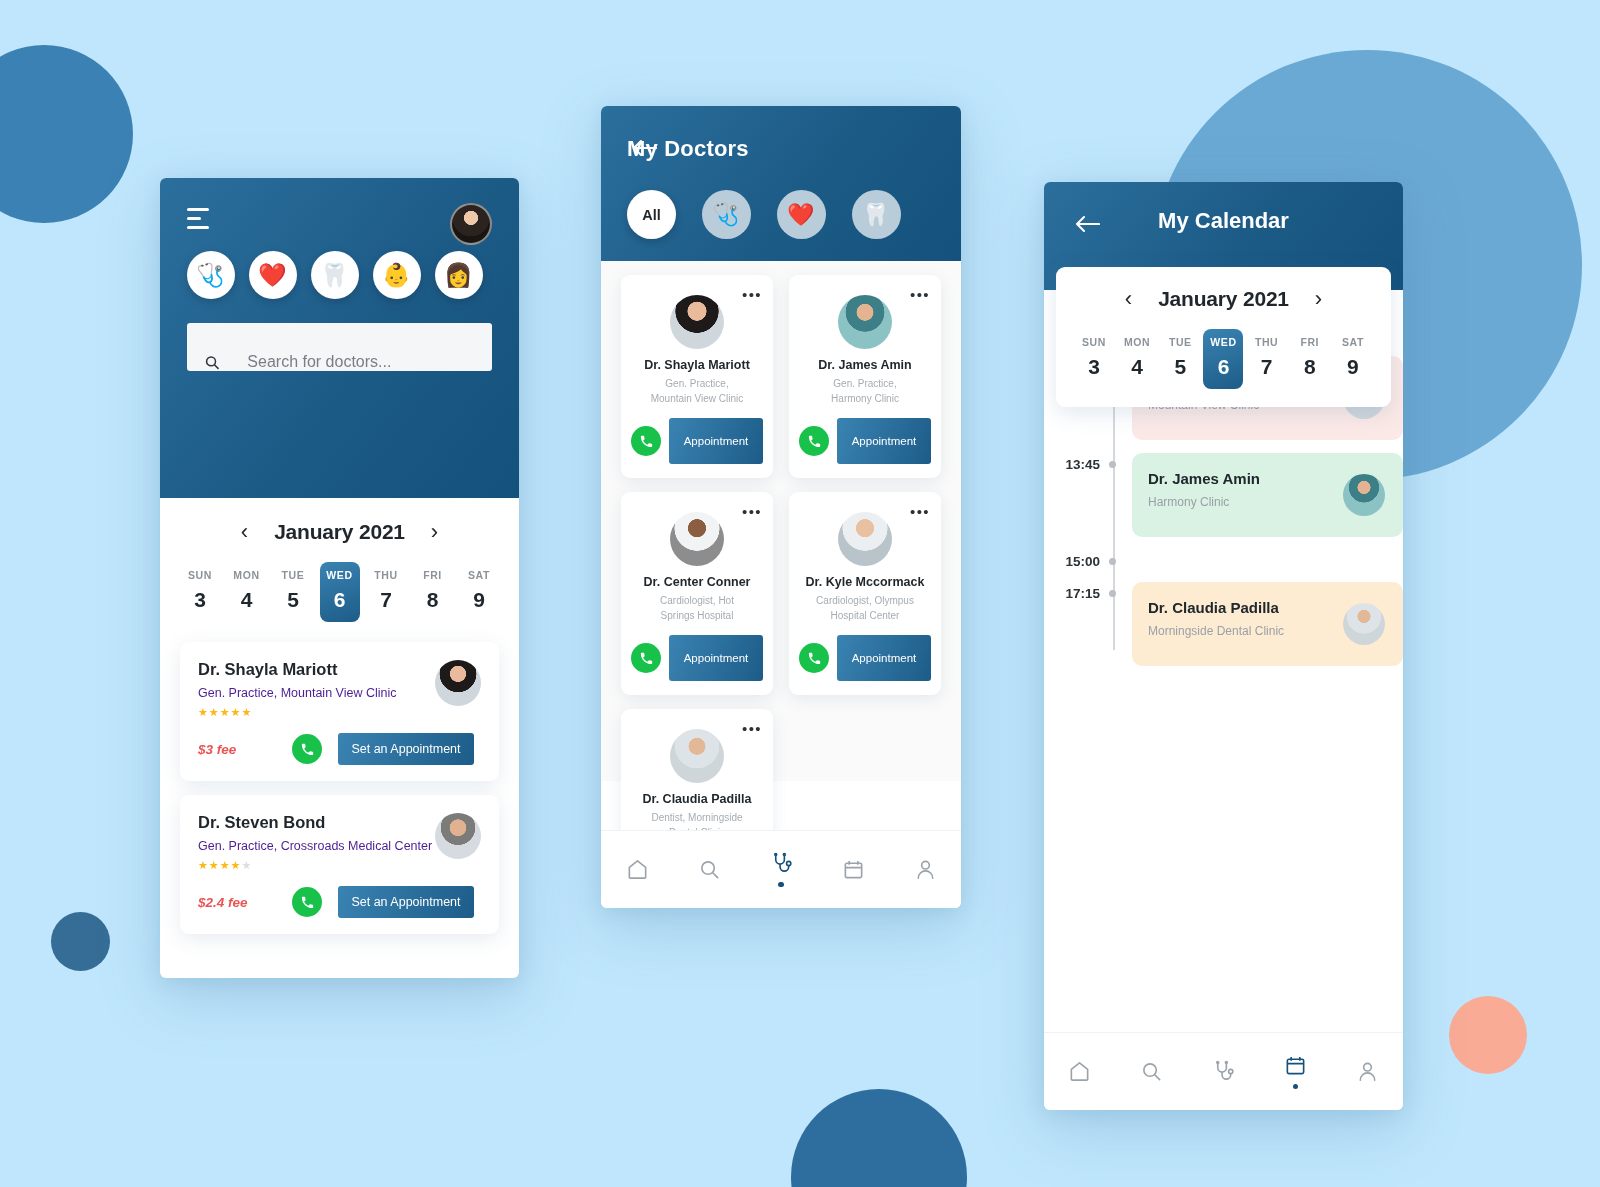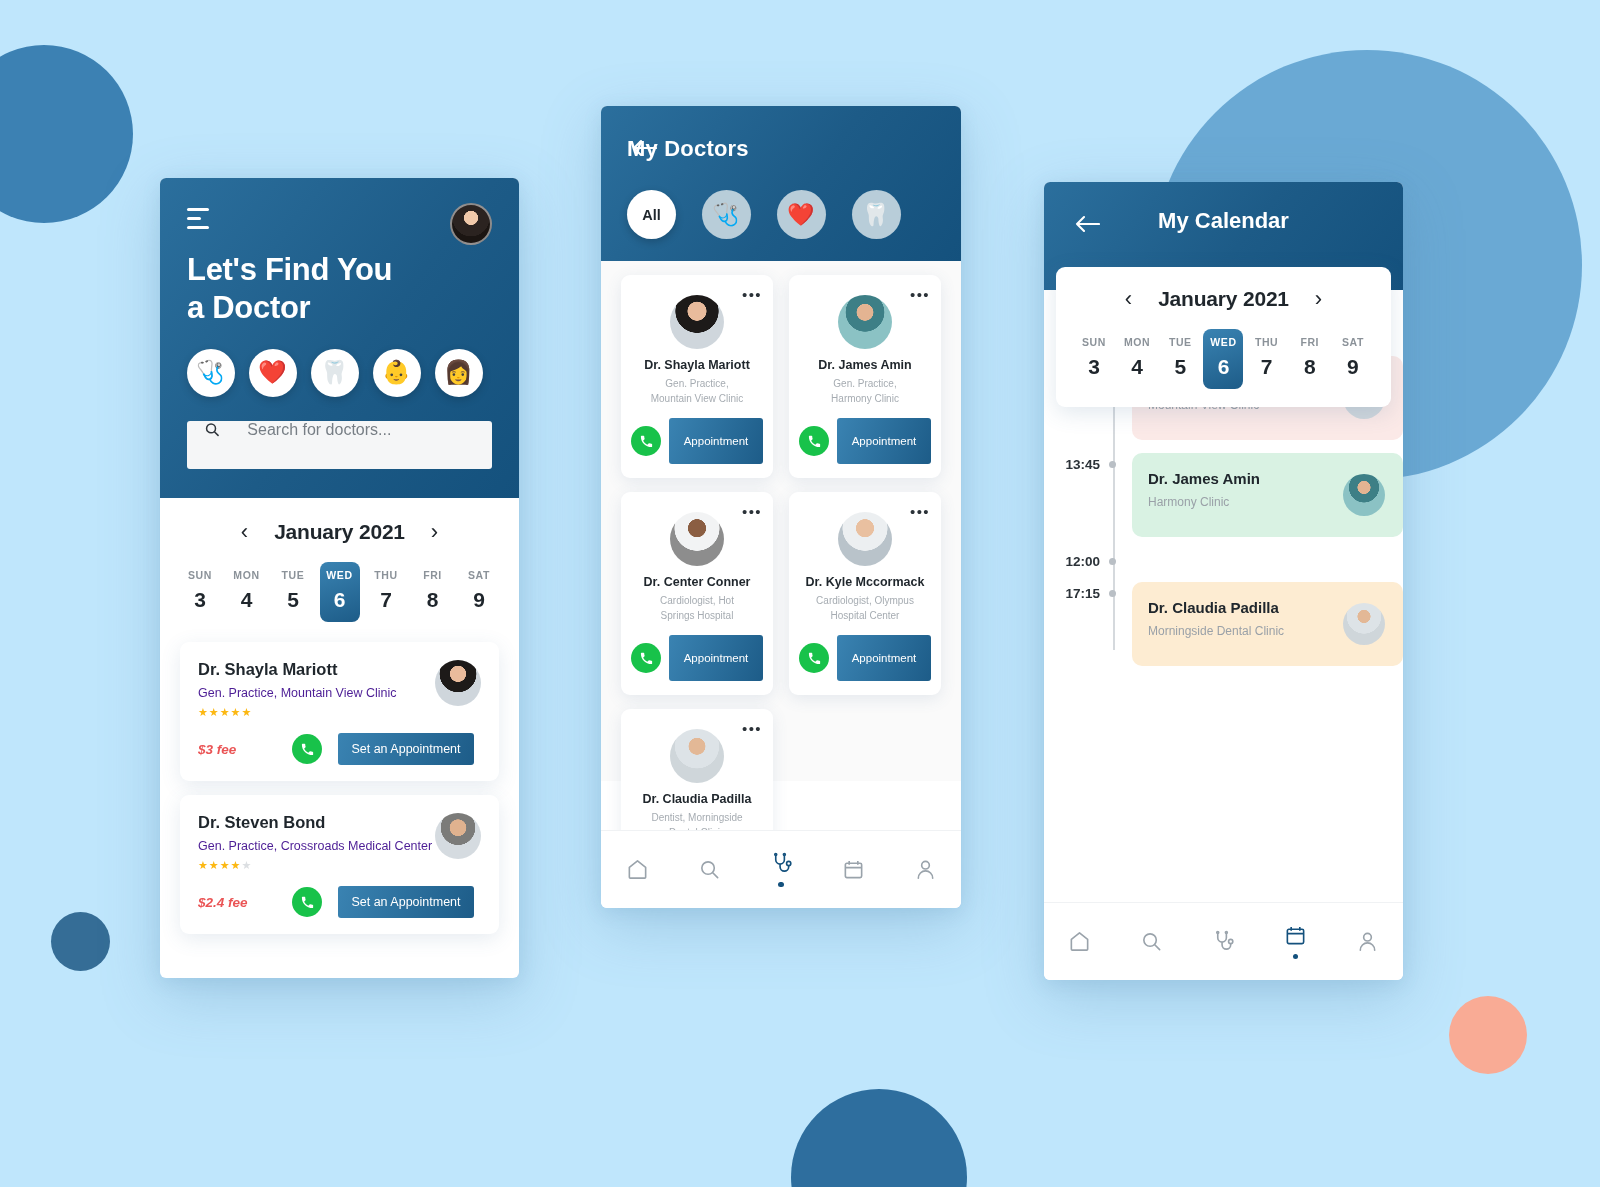--- a/index.html
+++ b/index.html
@@ -15,21 +15,21 @@
   #c-botleft { left: 51px; top: 912px; width: 59px; height: 59px; background: #356d96; }
   #c-botcenter{ left: 791px; top: 1089px; width: 176px; height: 176px; background: #2e6e9e; }
   #c-salmon  { left: 1449px; top: 996px; width: 78px; height: 78px; background: #f9ab95; }
 
   .phone {
     position: absolute; background: #fff; overflow: hidden;
     box-shadow: 0 18px 60px rgba(90,140,180,.30), 0 4px 18px rgba(90,140,180,.16);
   }
   #phone-home { left: 160px; top: 178px; width: 359px; height: 800px; border-radius: 6px; }
   #phone-doctors { left: 601px; top: 106px; width: 360px; height: 802px; border-radius: 6px; }
-  #phone-calendar { left: 1044px; top: 182px; width: 359px; height: 798px; border-radius: 6px; }
+  #phone-calendar { left: 1044px; top: 182px; width: 359px; height: 928px; border-radius: 6px; }
 
   .hdr { background: linear-gradient(128deg,#2b6f9d 0%,#1d5b87 55%,#14517d 100%); color:#fff; }
 
   
   #home-header { padding: 30px 27px 0; height: 320px; position: relative; }
   .menu-icon { width: 26px; display:flex; flex-direction:column; gap:6px; cursor:pointer;}
   .menu-icon i { display:block; height:3px; background:#fff; border-radius:2px; }
   .menu-icon i:nth-child(1){ width:22px;} .menu-icon i:nth-child(2){ width:14px;} .menu-icon i:nth-child(3){ width:22px;}
   .avatar-top {
     position:absolute; right:27px; top:25px; width:42px; height:42px; border-radius:50%;
@@ -38,21 +38,21 @@
   }
   #home-title { font-size: 31px; font-weight: 700; line-height: 1.22; margin-top: 22px; letter-spacing:-.3px;}
   .cat-row { display:flex; gap:14px; margin-top:22px; }
   .cat-chip {
     width:48px;height:48px;border-radius:50%;background:#fff;display:flex;
     align-items:center;justify-content:center;font-size:23px; cursor:pointer;
     box-shadow:0 3px 8px rgba(0,0,0,.17);
   }
   #search-bar {
     margin-top:24px; background:#f5f6f7; height:48px; border-radius:3px;
-    display:flex; align-items:flex-start; gap:28px; padding:0 18px;
+    display:flex; align-items:flex-end; gap:28px; padding:0 18px;
   }
   #search-bar input { border:0; background:transparent; outline:none; font-size:16px; color:#555c63; font-family:inherit; width:100%;}
   #search-bar input::placeholder{ color:#777e85;}
 
   .cal-strip { padding: 22px 20px 6px; }
   .month-row { display:flex; align-items:center; justify-content:center; gap:26px; }
   .month-row .nav { font-size:22px; color:#20262c; cursor:pointer; line-height:1;}
   .month-label { font-size:21px; font-weight:700; color:#1f262c; letter-spacing:-.2px;}
   .days { display:flex; justify-content:space-between; margin-top:18px; }
   .day { width:40px; text-align:center; padding:7px 0 10px; border-radius:8px; cursor:pointer;}
@@ -152,24 +152,20 @@
 <div class="bg-circle" id="c-salmon"></div>
 
 <div class="phone" id="phone-home">
   <div class="hdr" id="home-header">
     <div class="menu-icon">
         <i></i>
         <i></i>
         <i></i>
       </div>
     <div class="avatar-top"></div>
-    <div id="home-title">
-      <div>Let's Find You</div>
-      <div>a Doctor</div>
-    </div>
     <div class="cat-row">
       <div class="cat-chip">🩺</div>
       <div class="cat-chip">❤️</div>
       <div class="cat-chip">🦷</div>
       <div class="cat-chip">👶</div>
       <div class="cat-chip">👩</div>
     </div>
     <div id="search-bar">
       <svg width="17" height="17" viewBox="0 0 18 18" fill="none" stroke="#30363c" stroke-width="1.9">
           <circle cx="7.6" cy="7.6" r="5.6"></circle>
@@ -446,21 +442,21 @@
           <div class="ev-row">
      <div class="ev-time">13:45</div>
      <div class="ev-dot"></div>
      <div class="ev-card" style="background:#d9f2e3">
        <div class="ev-name">Dr. James Amin</div>
        <div class="ev-clinic">Harmony Clinic</div>
        <div class="ev-pic p-james"></div>
      </div>
    </div>
           <div class="ev-row">
-     <div class="ev-time">12:00</div>
+     <div class="ev-time">15:00</div>
      <div class="ev-dot"></div>
    </div>
           <div class="ev-row">
      <div class="ev-time">17:15</div>
      <div class="ev-dot"></div>
      <div class="ev-card" style="background:#fdecd2">
        <div class="ev-name">Dr. Claudia Padilla</div>
        <div class="ev-clinic">Morningside Dental Clinic</div>
        <div class="ev-pic p-claudia"></div>
      </div>

